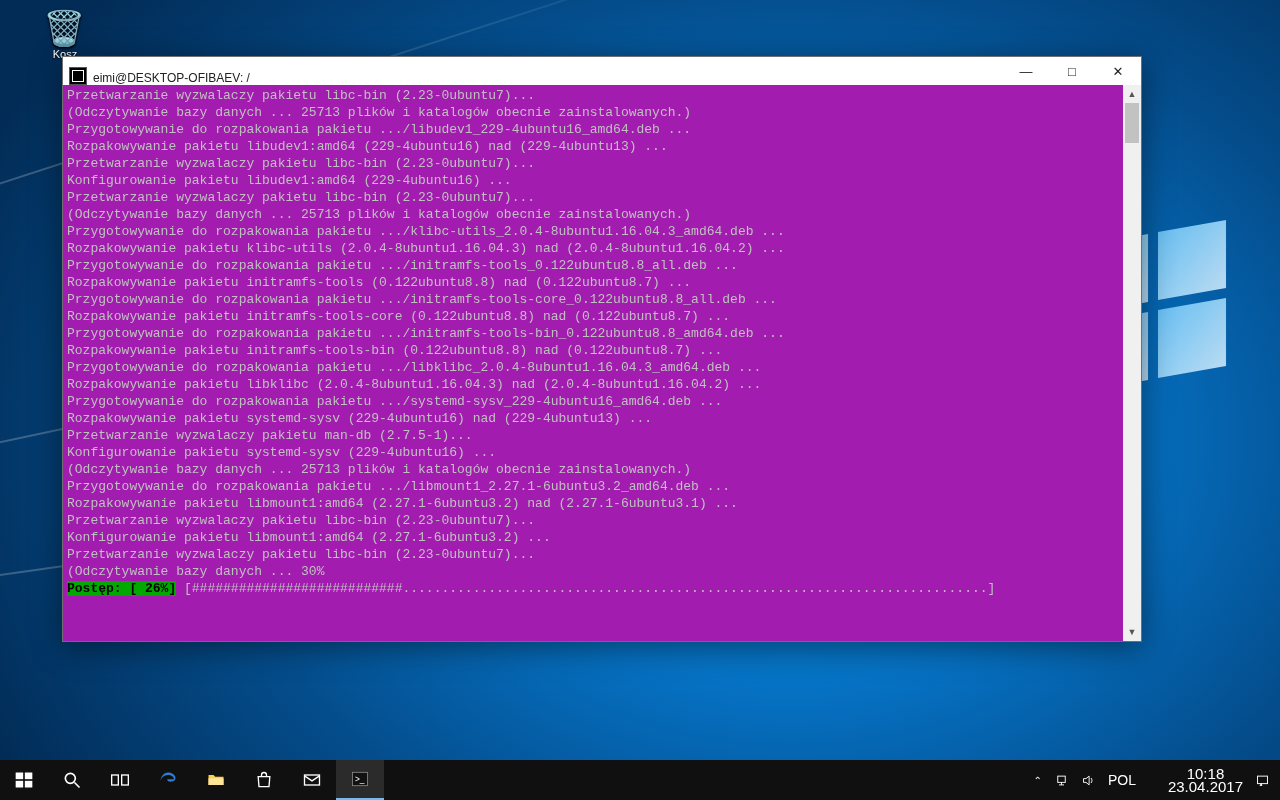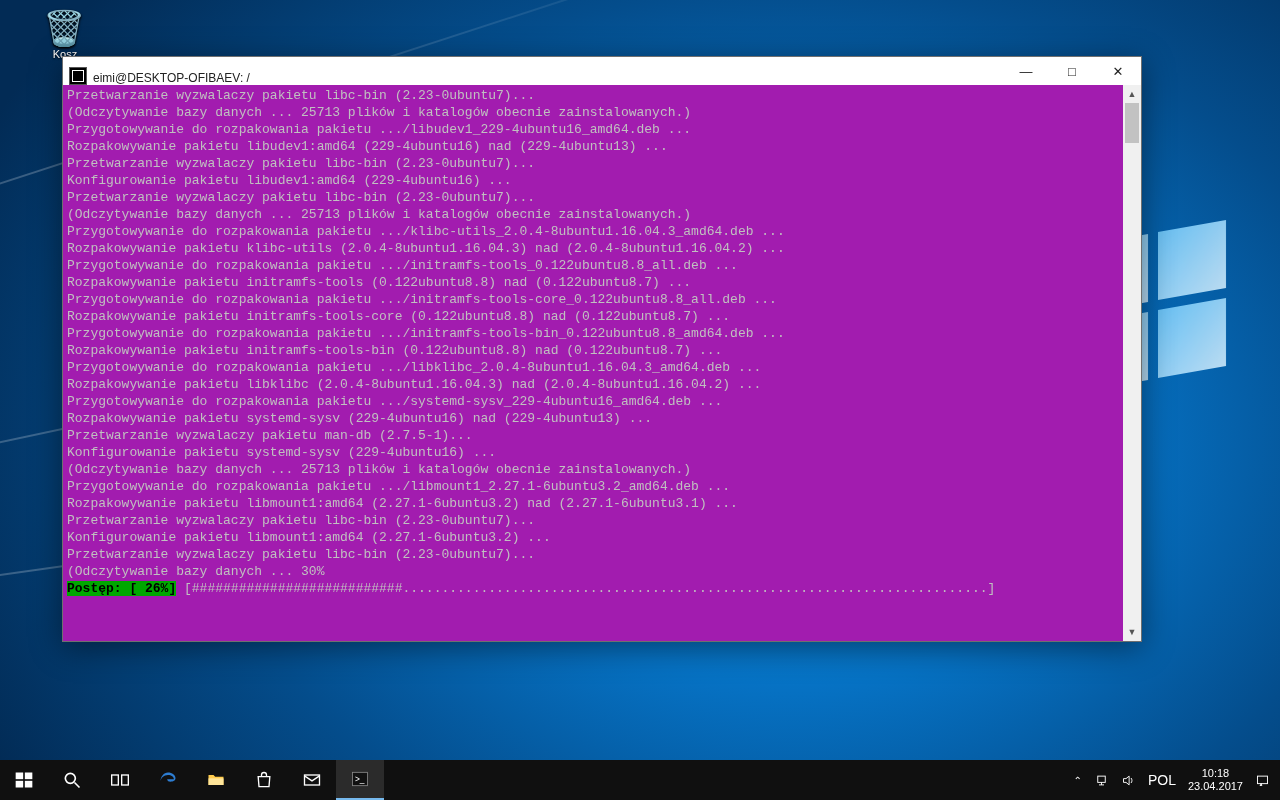--- a/index.html
+++ b/index.html
@@ -34,21 +34,21 @@
   #scrollbar .track{position:absolute;top:18px;bottom:18px;left:0;right:0;}
   #scrollbar .thumb{position:absolute;left:2px;right:2px;top:0;height:40px;background:#c2c2c2;}
   #scrollbar .down{position:absolute;bottom:0;left:0;right:0;}
   .prog-lbl{background:#00a800;color:#000;font-weight:bold;}
   
   #taskbar{position:absolute;left:0;right:0;bottom:0;height:40px;background:#101010;display:flex;align-items:stretch;color:#fff;}
   .tbtn{width:48px;display:flex;align-items:center;justify-content:center;}
   .tbtn svg{width:20px;height:20px;fill:#fff;}
   .tbtn.active{background:#2b2b2b;border-bottom:2px solid #76b9ed;}
   #tray{margin-left:auto;display:flex;align-items:center;gap:12px;padding:0 10px;font-size:11px;}
-  #tray .clock{text-align:center;line-height:13px;font-size:11px;}
+  #tray .clock{text-align:center;line-height:13px;font-size:15px;margin-left:20px;}
   #tray svg{width:15px;height:15px;fill:#fff;}
   .lang{font-size:14px;}
 </style>
 </head>
 <body>
 
 <div id="desktop">
   <div class="ray"></div>
   <div class="ray r2"></div>
   <div class="ray r3"></div>

